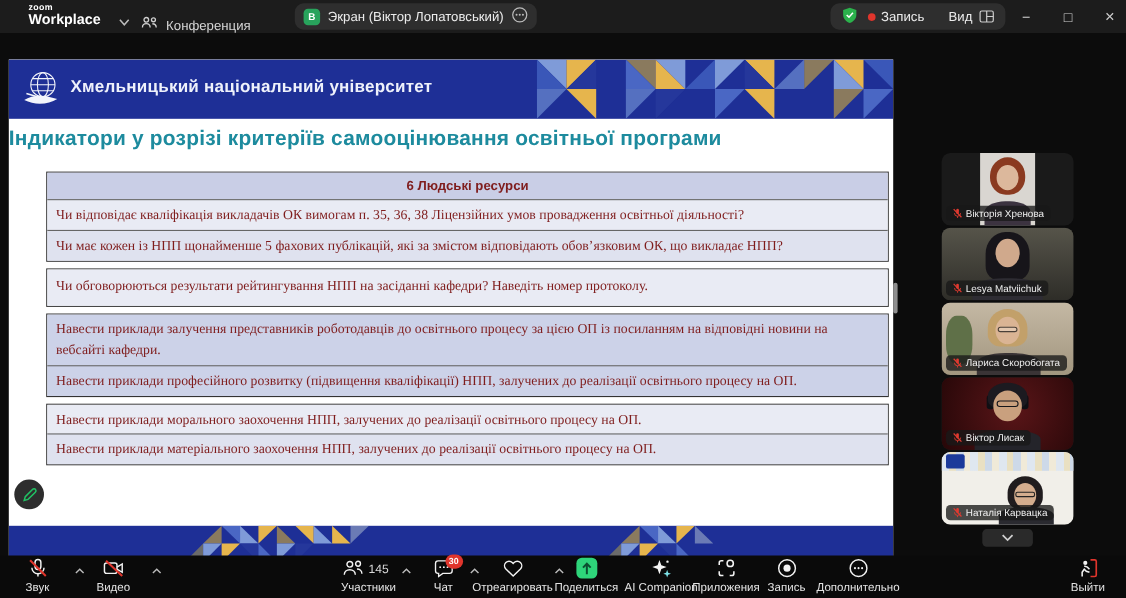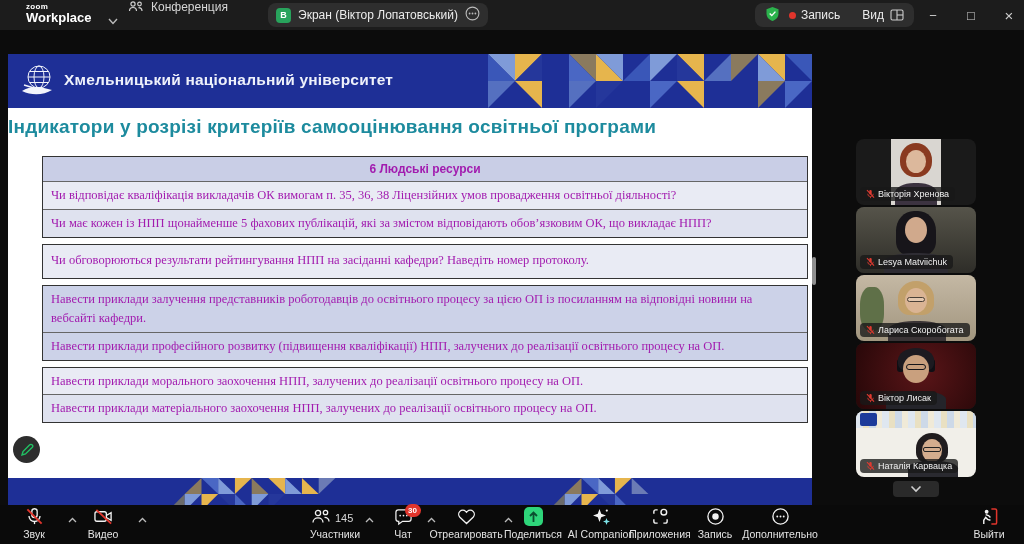--- a/index.html
+++ b/index.html
@@ -7,21 +7,21 @@
     font-family:"Liberation Sans",sans-serif}
   .app{position:relative;width:1024px;height:544px;background:#0d0d0d}
 
   
   .titlebar{position:absolute;top:0;left:0;width:1024px;height:30px;background:#1c1c1c;
     display:flex;align-items:center;color:#ddd}
   .zlogo{position:absolute;left:26px;top:3px;line-height:1;color:#fff}
   .zlogo .z1{font-size:8px;font-weight:bold;letter-spacing:.3px}
   .zlogo .z2{font-size:13px;font-weight:bold}
   .tb-chev{position:absolute;left:108px;top:11px}
-  .tab-meeting{position:absolute;left:122px;top:0;height:30px;display:flex;align-items:flex-start;gap:7px;
+  .tab-meeting{position:absolute;left:122px;top:0;height:30px;display:flex;align-items:flex-end;gap:7px;
     font-size:12px;color:#d6d6d6;padding:0 6px;cursor:pointer}
   .tab-screen{position:absolute;left:268px;top:3px;height:24px;background:#2e2e2e;border-radius:8px;
     display:flex;align-items:center;gap:7px;padding:0 8px;font-size:12px;color:#ececec}
   .badge-b{width:15px;height:15px;border-radius:4px;background:#28a35c;color:#fff;font-size:9px;
     font-weight:bold;display:flex;align-items:center;justify-content:center}
   .tb-right{position:absolute;right:110px;top:3px;height:24px;background:#2e2e2e;border-radius:8px;
     display:flex;align-items:center;gap:9px;padding:0 10px;font-size:12px;color:#ececec}
   .recdot{width:7px;height:7px;border-radius:50%;background:#e0352c;display:inline-block}
   .winbtns{position:absolute;right:8px;top:0;height:30px;display:flex;align-items:center;gap:24px;
     color:#cfcfcf;font-size:13px}
@@ -33,21 +33,21 @@
   
   .slide{position:absolute;left:8px;top:24px;width:804px;height:457px;background:#fff;overflow:hidden}
   .s-head{position:absolute;left:0;top:0;width:804px;height:54px;background:#1e2f96}
   .s-head .uni{position:absolute;left:56px;top:17px;font-size:15.5px;font-weight:bold;color:#eef1fb;
     letter-spacing:.2px}
   .s-logo{position:absolute;left:10px;top:7px}
   .s-mosaic{position:absolute;right:0;top:0}
   .s-title{position:absolute;left:0;top:62px;width:804px;font-size:19px;
     font-weight:bold;color:#1d8b9e;letter-spacing:.2px}
   .s-table{position:absolute;left:34px;top:102px;width:766px;
-    font-family:"Liberation Serif",serif;font-size:12.5px;color:#a21caf}
+    font-family:"Liberation Serif",serif;font-size:12.5px;color:#7f1d1d}
   .tgroup{border:1px solid #333;margin-top:6px}
   .tgroup:first-child{margin-top:0}
   .trow{padding:4px 8px;border-top:1px solid #666;line-height:1.5}
   .tgroup .trow:first-child{border-top:none}
   .thead{background:#c9cee6;text-align:center;font-family:"Liberation Sans",sans-serif;
     font-weight:bold;font-size:12px;padding:3px}
   .bg-l{background:#e9ebf4}.bg-m{background:#dfe2ef}.bg-d{background:#ccd2e8}
   .pad2{padding:6px 8px 9px 8px}
   .s-foot{position:absolute;left:0;top:424px;width:804px;height:33px;background:#1e2f96;overflow:hidden}
 

